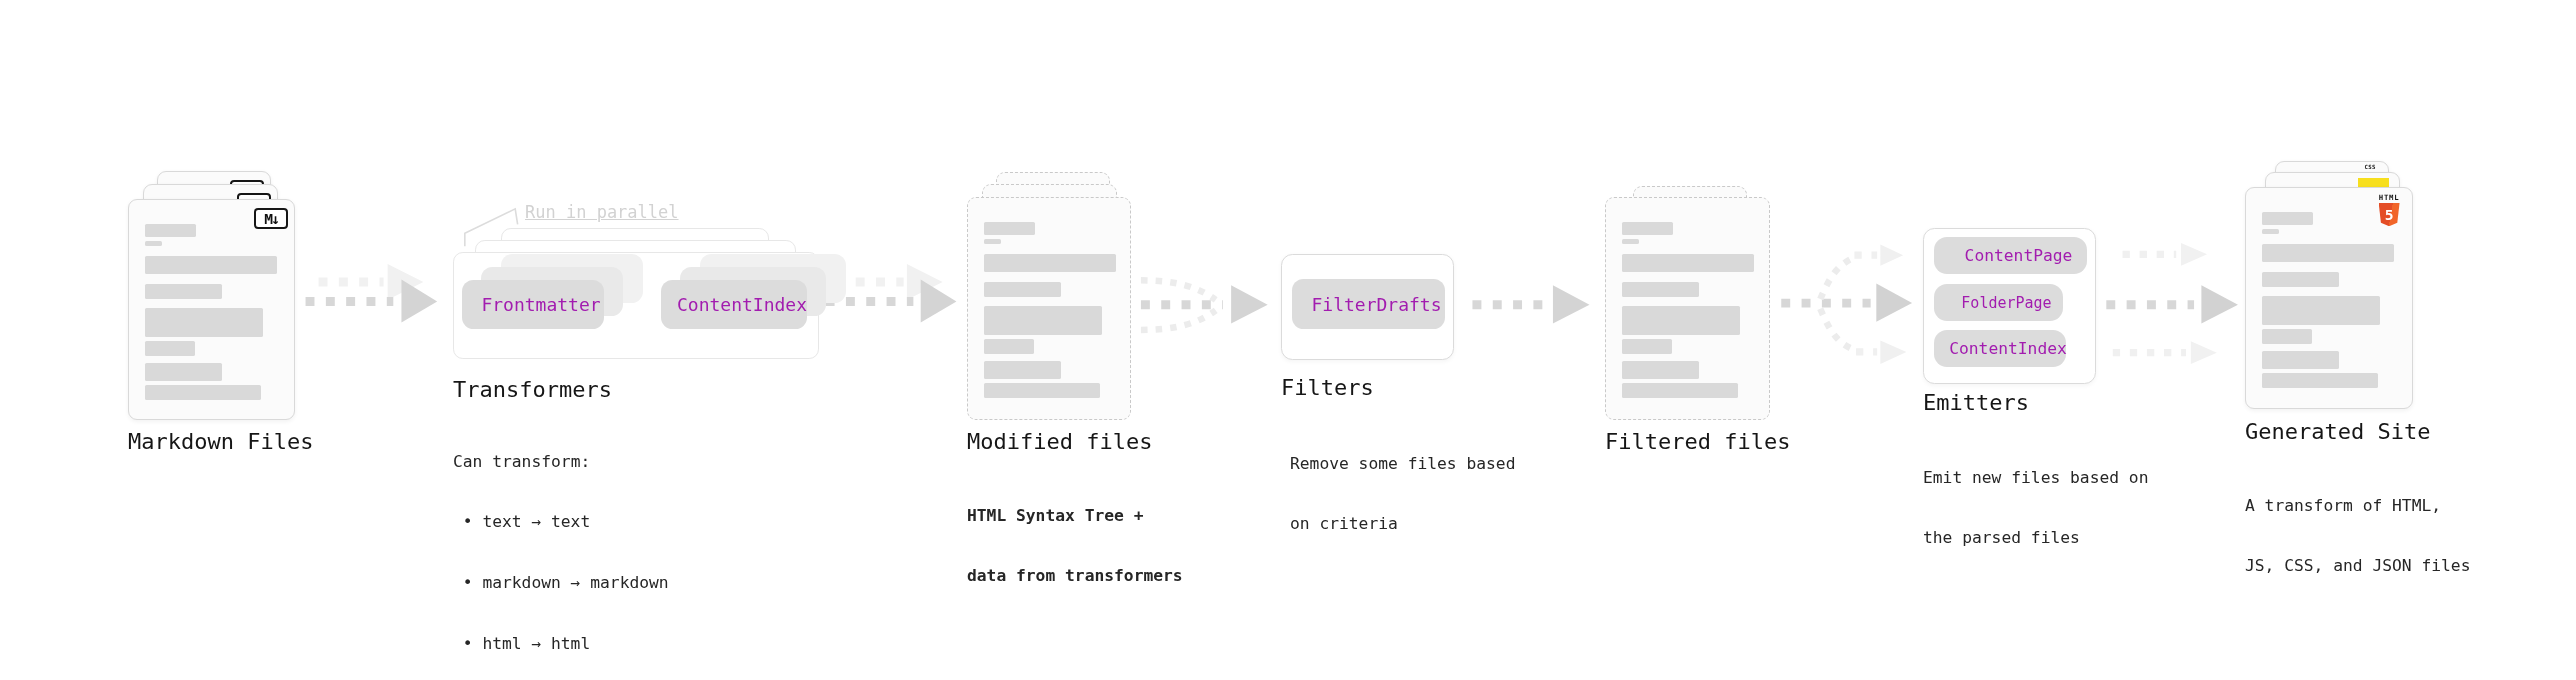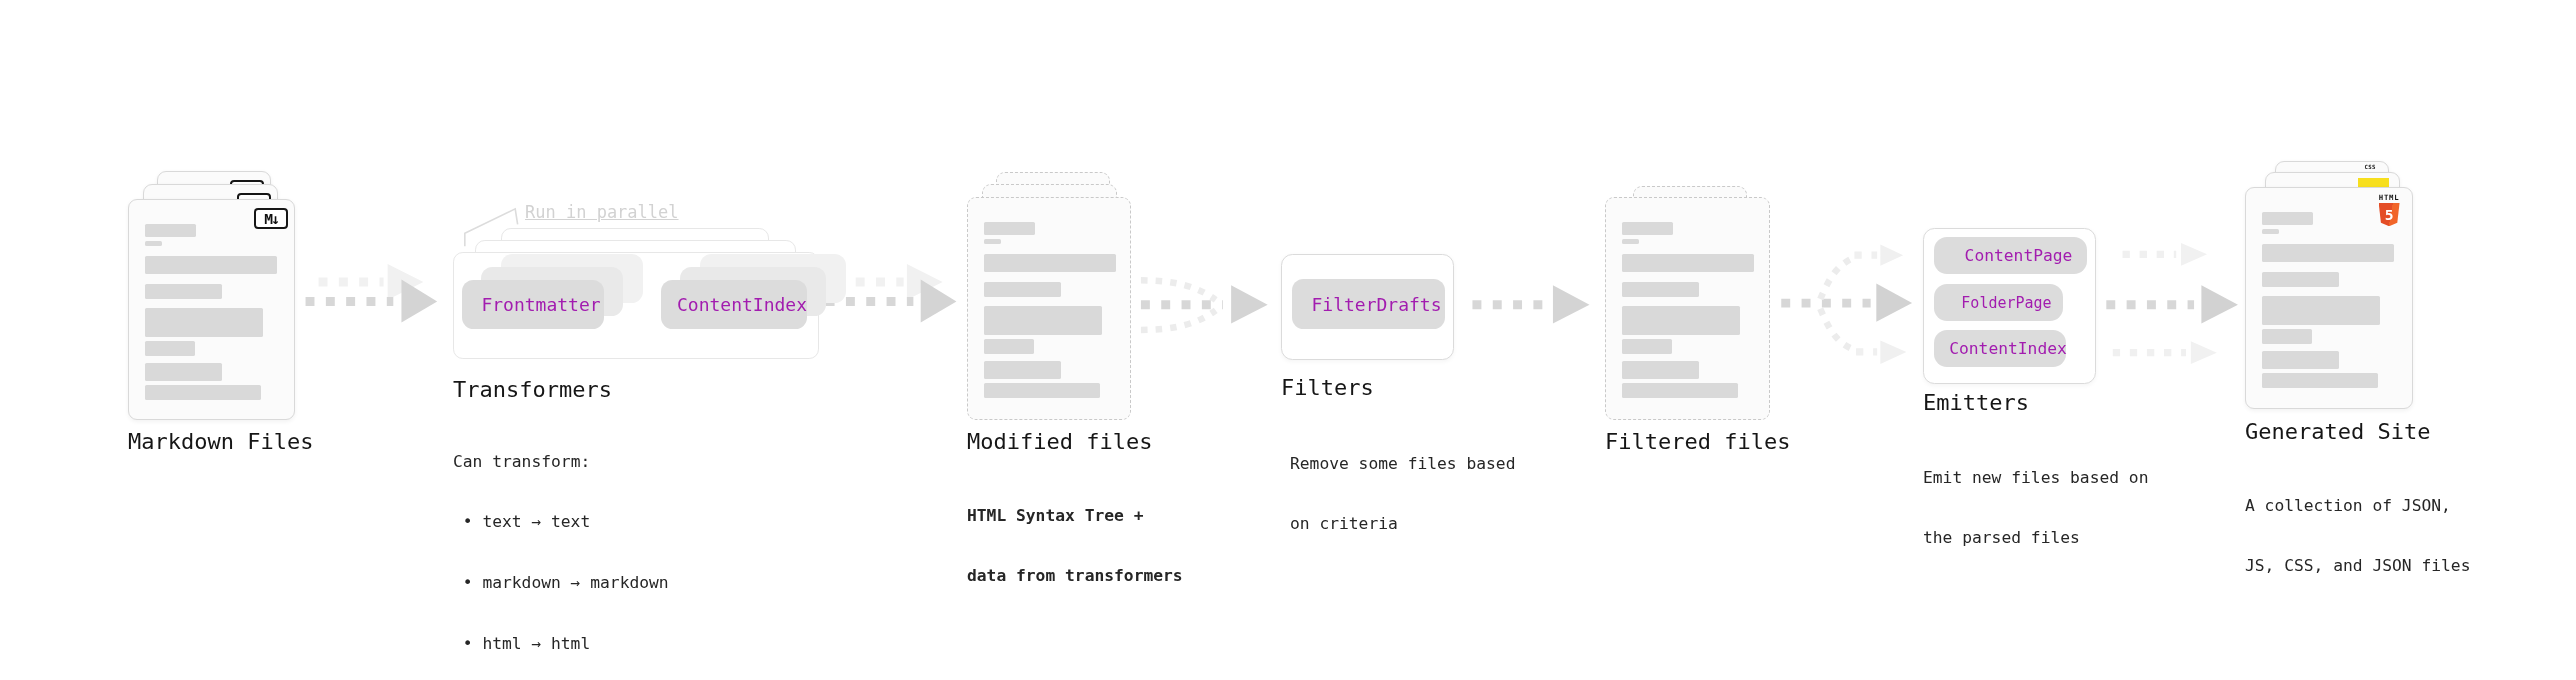--- a/index.html
+++ b/index.html
@@ -253,19 +253,19 @@
           <div class="bar b3"></div>
           <div class="bar b4"></div>
         <div class="bar b5"></div>
           <div class="bar b6"></div>
           <div class="bar b7"></div>
           <div class="bar b8"></div>
       </div>
     </div>
     <div class="node-label" style="left:2245px;top:419px;">Generated Site</div>
     <div class="node-desc" style="left:2245px;top:455px;">
-      <div>A collection of JSON,</div>
+      <div>A transform of HTML,</div>
       <div>JS, CSS, and JSON files</div>
     </div>
   </div>
 
 </div>
 
 
 </body></html>

